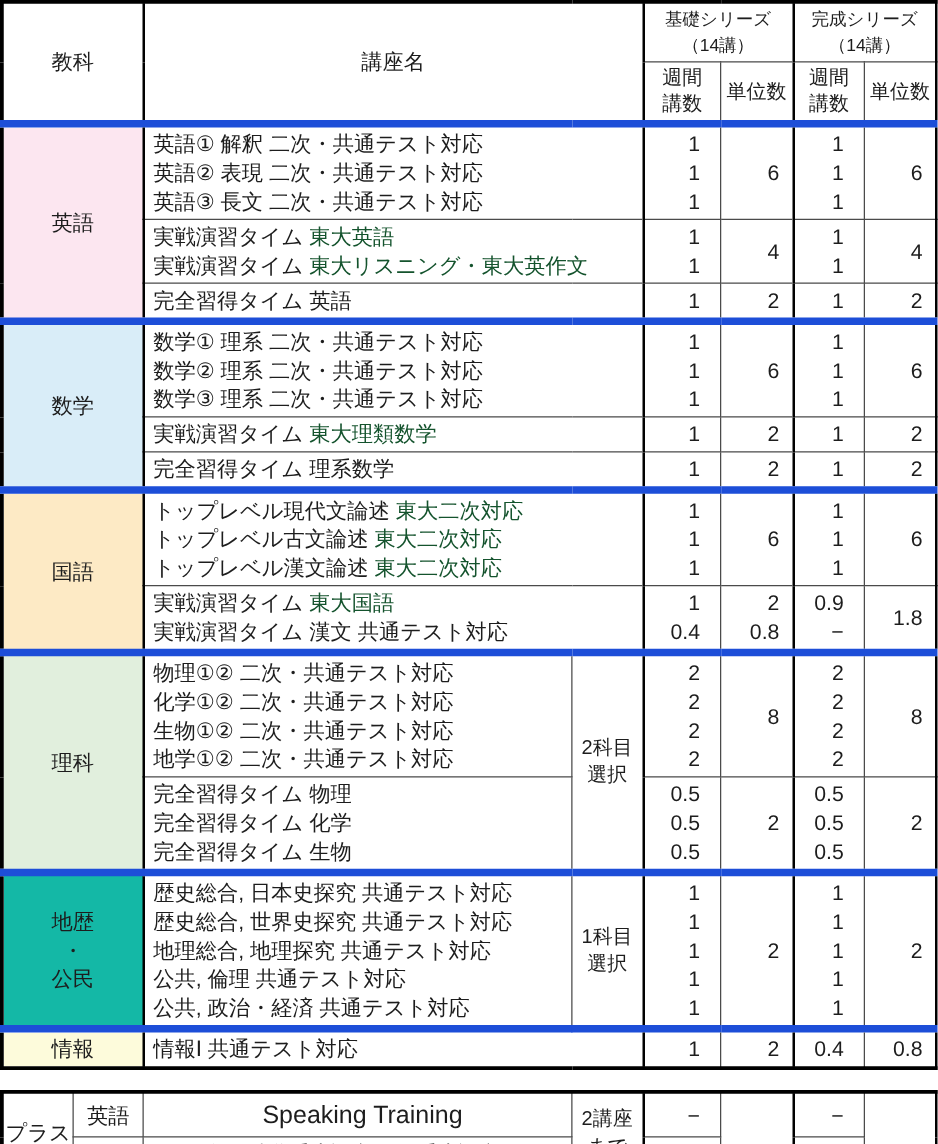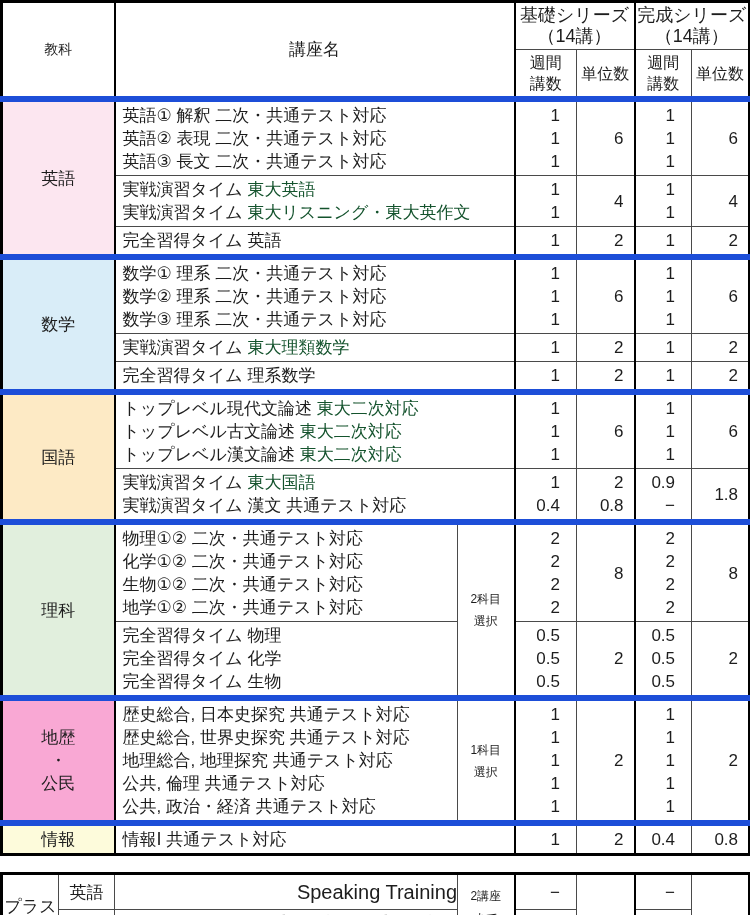--- a/index.html
+++ b/index.html
@@ -3,60 +3,60 @@
 <meta charset="utf-8">
 <style>
   html,body{margin:0;padding:0;background:#ffffff;}
   body{width:750px;font-family:"Liberation Sans","DejaVu Sans",sans-serif;color:#1d1d1d;}
   .page{width:750px;}
   table{border-collapse:collapse;table-layout:fixed;width:750px;border:3px solid #000;}
   td{border:1px solid #4a4a4a;font-size:17px;line-height:23px;padding:2px 0;vertical-align:middle;overflow:hidden;}
   .ml{white-space:pre-line;}
   .ctr{text-align:center;}
   .hdr td{text-align:center;font-size:16px;line-height:21px;}
-  .series{font-size:18px;}
+  .series{font-size:14px;}
   .subj{text-align:center;border-right:2px solid #000;white-space:pre-line;}
   .course{text-align:left;padding-left:7px;vertical-align:top;}
   .cl{white-space:nowrap;}
   .red{color:#14532d;}
   .num{text-align:right;padding-right:16px;vertical-align:top;white-space:pre-line;}
   .unit{text-align:right;padding-right:10px;vertical-align:middle;white-space:pre-line;}
   .mid{vertical-align:middle;}
-  .selc{text-align:center;vertical-align:middle;white-space:pre-line;font-size:12px;line-height:22px;}
+  .selc{text-align:center;vertical-align:middle;white-space:pre-line;font-size:16px;line-height:22px;}
   .gl{border-left:2px solid #000;}
   tr.sec > td{border-top:6px solid #1d4ed8;}
   tr.hh1{height:48px;} tr.hh2{height:44px;}
   tr.rh1{height:27px;margin-top:24px;} tr.rh2{height:50px;} tr.rh3{height:72px;}
   tr.rh4{height:92px;} tr.rh4b{height:68px;} tr.rh5{height:113px;}
   .plus-table{margin-top:16px;}
   tr.ph1{height:36px;} tr.ph2{height:52px;}
   .plabel{text-align:center;white-space:pre-line;}
   .psub{text-align:center;}
-  .pcourse{text-align:right;padding-left:8px;vertical-align:middle;white-space:pre-line;}
+  .pcourse{text-align:center;padding-left:8px;vertical-align:middle;white-space:pre-line;}
   .latin{font-size:20px;}
 </style>
 </head>
 <body>
 
 <div class="page">
 
 <table class="main-table">
   <colgroup>
     <col style="width:113px">
         <col style="width:343px">
         <col style="width:57px">
     <col style="width:62px">
         <col style="width:58px">
         <col style="width:57px">
         <col style="width:58px">
   </colgroup>
 
   <tbody>
         <tr class="hdr hh1">
-    <td rowspan="2" class="ctr" style="border-right:2px solid #000;font-size:14px;">教科</td>
+    <td rowspan="2" class="ctr" style="border-right:2px solid #000;font-size:17px;">教科</td>
     <td rowspan="2" colspan="2" class="ctr" style="font-size:17px;">講座名</td>
     <td colspan="2" class="gl">
       <div class="series">基礎シリーズ</div>
       <div class="series">（14講）</div>
     </td>
     <td colspan="2" class="gl">
       <div class="series">完成シリーズ</div>
       <div class="series">（14講）</div>
     </td>
   </tr>
@@ -203,21 +203,21 @@
 0.5
 0.5</td>
     <td class="unit">2</td>
     <td class="num gl">0.5
 0.5
 0.5</td>
     <td class="unit">2</td>
   </tr>
 
   <tr class="sec rh5">
-    <td class="subj" style="background: #f9a8d4; text-align: center;">地歴
+    <td class="subj" style="background: #14b8a6; text-align: center;">地歴
 ・
 公民</td>
     <td class="course">
       <div class="cl"><span>歴史総合, 日本史探究 共通テスト対応</span><span class="red"></span></div>
       <div class="cl"><span>歴史総合, 世界史探究 共通テスト対応</span><span class="red"></span></div>
       <div class="cl"><span>地理総合, 地理探究 共通テスト対応</span><span class="red"></span></div>
       <div class="cl"><span>公共, 倫理 共通テスト対応</span><span class="red"></span></div>
       <div class="cl"><span>公共, 政治・経済 共通テスト対応</span><span class="red"></span></div>
     </td>
     <td class="selc">1科目

